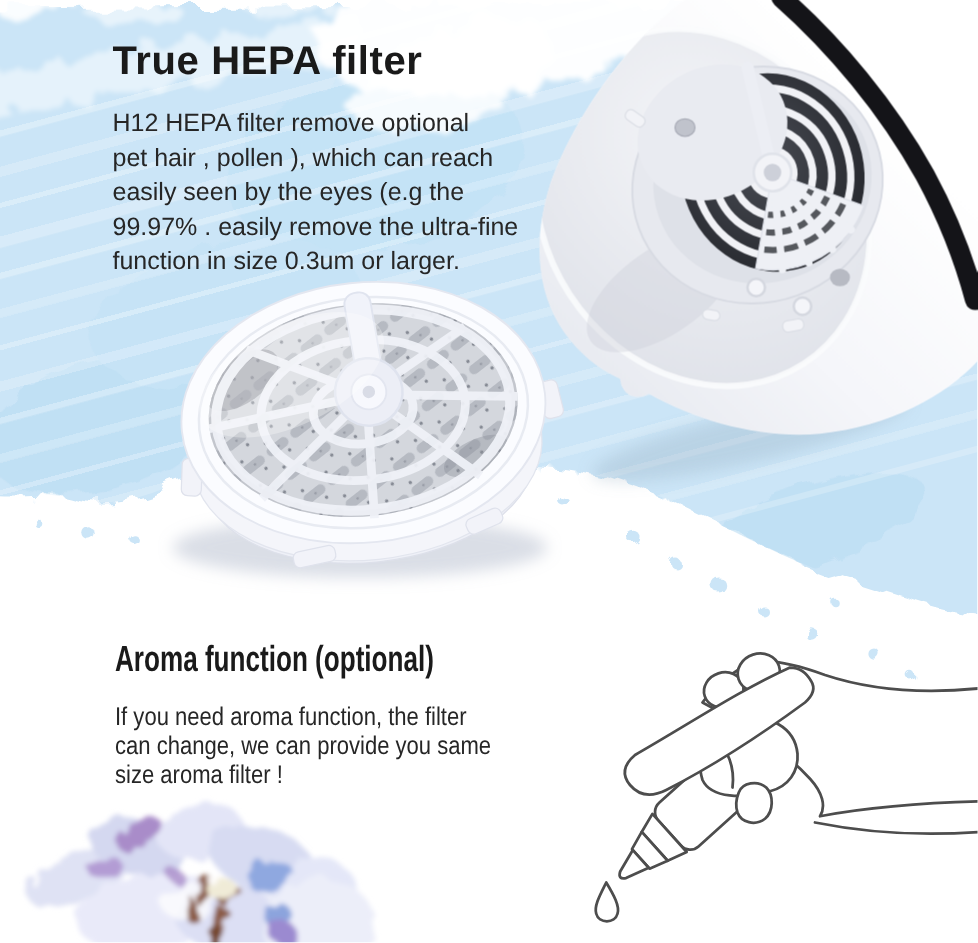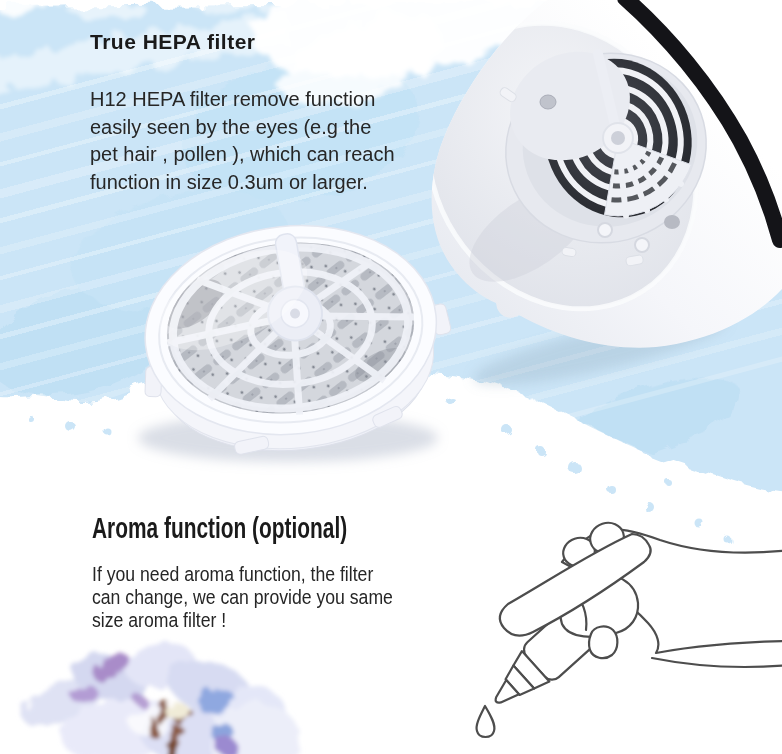--- a/index.html
+++ b/index.html
@@ -6,21 +6,21 @@
   #stage{
     position:relative;width:782px;height:754px;overflow:hidden;
     background:#ffffff;font-family:"Liberation Sans","DejaVu Sans",sans-serif;
   }
   #stage svg{position:absolute;display:block;}
   .bg-art{left:0;top:0;}
   .purifier-art{left:410px;top:-2px;}
   .disc-art{left:128px;top:224px;}
   .hand-art{left:452px;top:500px;}
   .hepa-title{
-    position:absolute;left:90px;top:30px;font-size:21px;font-weight:bold;
+    position:absolute;left:90px;top:30px;font-size:32px;font-weight:bold;
     color:#1a1a1a;letter-spacing:.5px;white-space:nowrap;
   }
   .hepa-lines{
     position:absolute;left:90px;top:86px;font-size:20px;line-height:27.5px;
     color:#262626;white-space:nowrap;
   }
   .aroma-title{
     position:absolute;left:92px;top:512px;font-size:29px;font-weight:bold;
     color:#1a1a1a;white-space:nowrap;transform:scaleX(.72);transform-origin:left top;
   }
@@ -293,23 +293,24 @@
       <circle cx="170" cy="90" r="27" fill="#eceef6" stroke="#dfe3ee" stroke-width="2"></circle>
       <circle cx="170" cy="90" r="14" fill="#f7f8fd" stroke="#e3e6f0" stroke-width="1.5"></circle>
       <circle cx="170" cy="90" r="5" fill="#d9dce6"></circle>
 
       <ellipse cx="110" cy="70" rx="80" ry="40" fill="#ffffff" opacity="0.3" transform="rotate(-20 110 70)"></ellipse>
     </g>
   </svg>
 
   <div class="hepa-title">True HEPA filter</div>
   <div class="hepa-lines">
-    <span class="line">H12 HEPA filter remove function</span>
+    <span class="line">H12 HEPA filter remove optional</span>
+    <span class="line">pet hair , pollen ), which can reach</span>
     <span class="line">easily seen by the eyes (e.g the</span>
-    <span class="line">pet hair , pollen ), which can reach</span>
+    <span class="line">99.97% . easily remove the ultra-fine</span>
     <span class="line">function in size 0.3um or larger.</span>
   </div>
 
   <div class="aroma-title">Aroma function (optional)</div>
   <div class="aroma-lines">
     <span class="line">If you need aroma function, the filter</span>
     <span class="line">can change, we can provide you same</span>
     <span class="line">size aroma filter !</span>
   </div>
 

